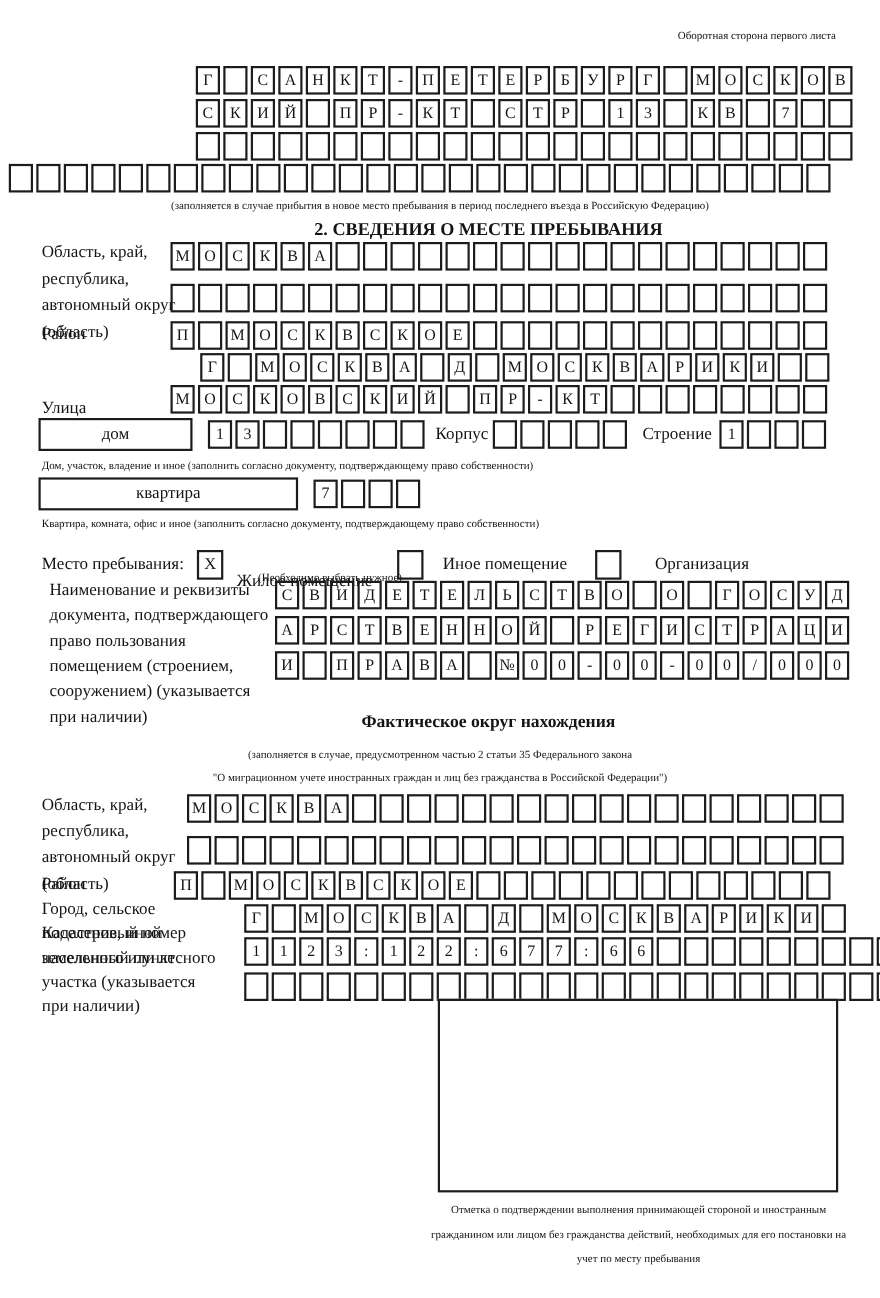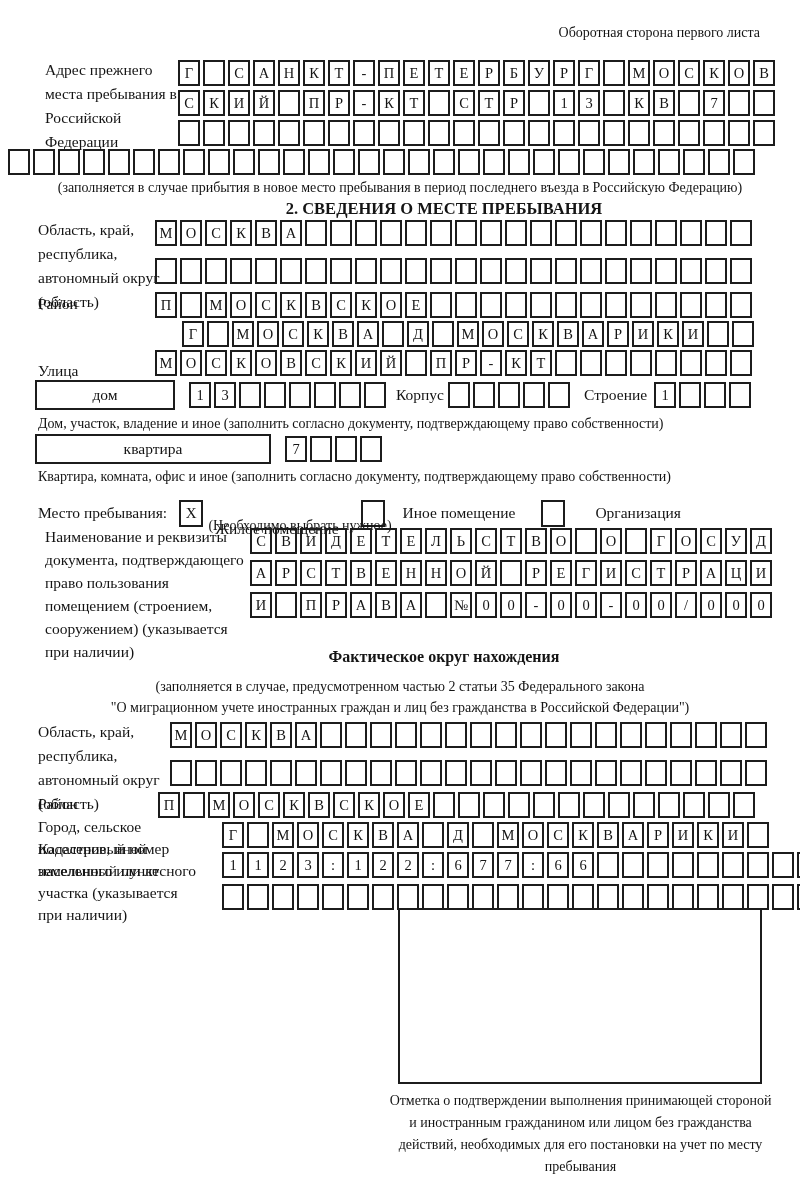--- a/index.html
+++ b/index.html
@@ -1,41 +1,40 @@
 <!DOCTYPE html>
 <html><head>
 <meta charset="utf-8">
 <style>
   html,body{margin:0;padding:0;background:#ffffff;}
   body{font-family:"Liberation Serif","DejaVu Serif",serif;color:#141414;}
   .page{position:relative;width:800px;height:1180px;background:#fff;overflow:hidden;}
   .abs{position:absolute;}
   .label{font-size:15.5px;line-height:24px;}
-  .caption{font-size:14px;line-height:21px;}
+  .caption{font-size:10px;line-height:21px;}
   .center{text-align:center;}
   .bold{font-weight:bold;padding-left:44px;}
   .cellrow{display:flex;gap:3px;}
   .cell{flex:0 0 auto;width:22px;height:26px;box-sizing:border-box;border:2px solid #1c1c1c;
         font-size:14.5px;line-height:22px;text-align:center;}
   .widebox{box-sizing:border-box;border:2px solid #1c1c1c;height:30px;line-height:26px;
            text-align:center;font-size:15.5px;}
   .inlinerow{display:flex;align-items:center;}
   .chk{flex:0 0 auto;width:24px;height:27px;box-sizing:border-box;border:2px solid #1c1c1c;
        font-size:15px;line-height:23px;text-align:center;}
   .stampbox{box-sizing:border-box;border:2px solid #1c1c1c;background:#fff;}
   .h2title{font-size:16.5px;}
 </style>
 </head>
 <body>
 
 <div class="page">
 
   <div class="abs caption" style="left:0;top:22;width:760px;text-align:right;top:22px;">Оборотная сторона первого листа</div>
 
-  <div class="abs label" style="left:45px;top:58px;width:140px;">Адрес прежнего места пребывания в Российской Федерации</div>
   <div class="abs cellrow" style="left:178px;top:60px;">
       <span class="cell">Г</span>
       <span class="cell"></span>
       <span class="cell">С</span>
       <span class="cell">А</span>
       <span class="cell">Н</span>
       <span class="cell">К</span>
       <span class="cell">Т</span>
       <span class="cell">-</span>
       <span class="cell">П</span>

